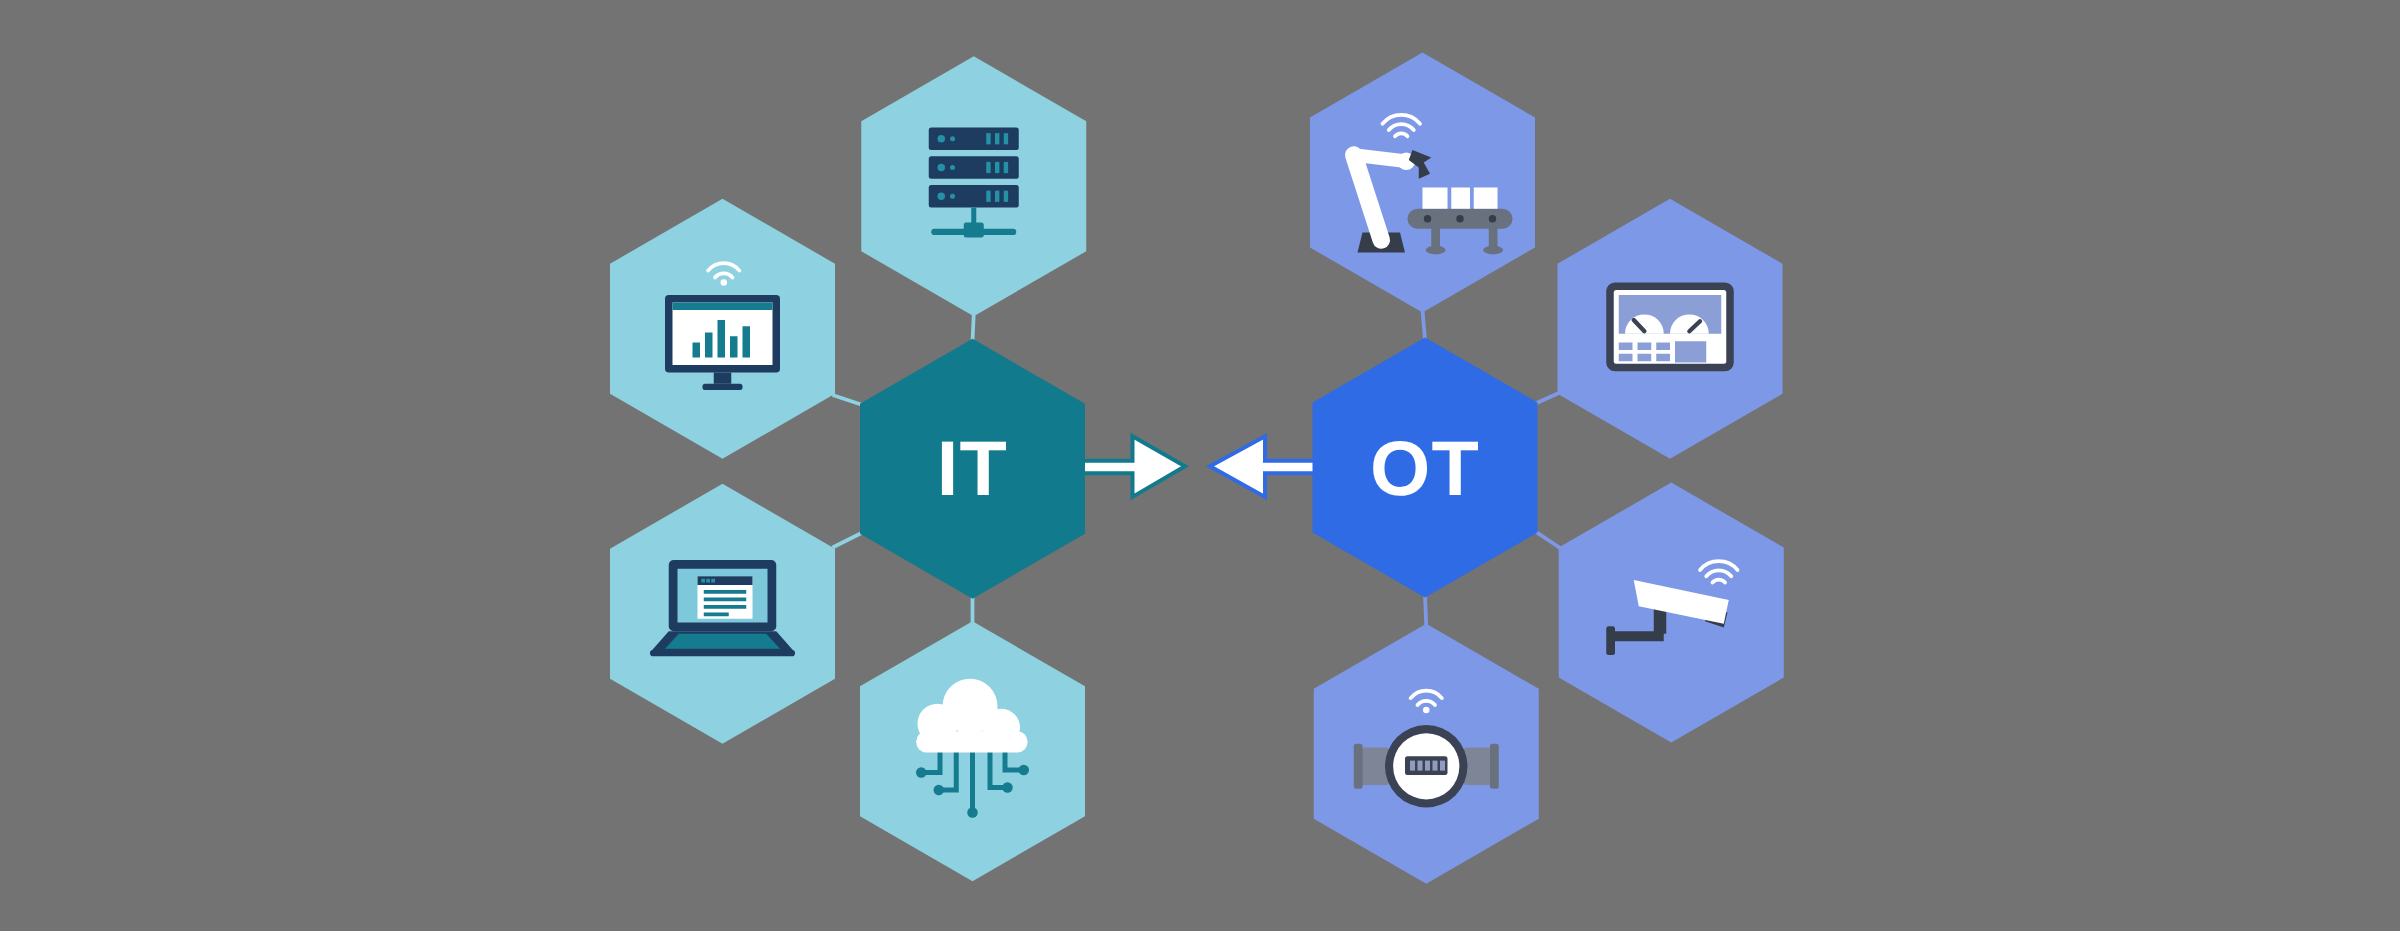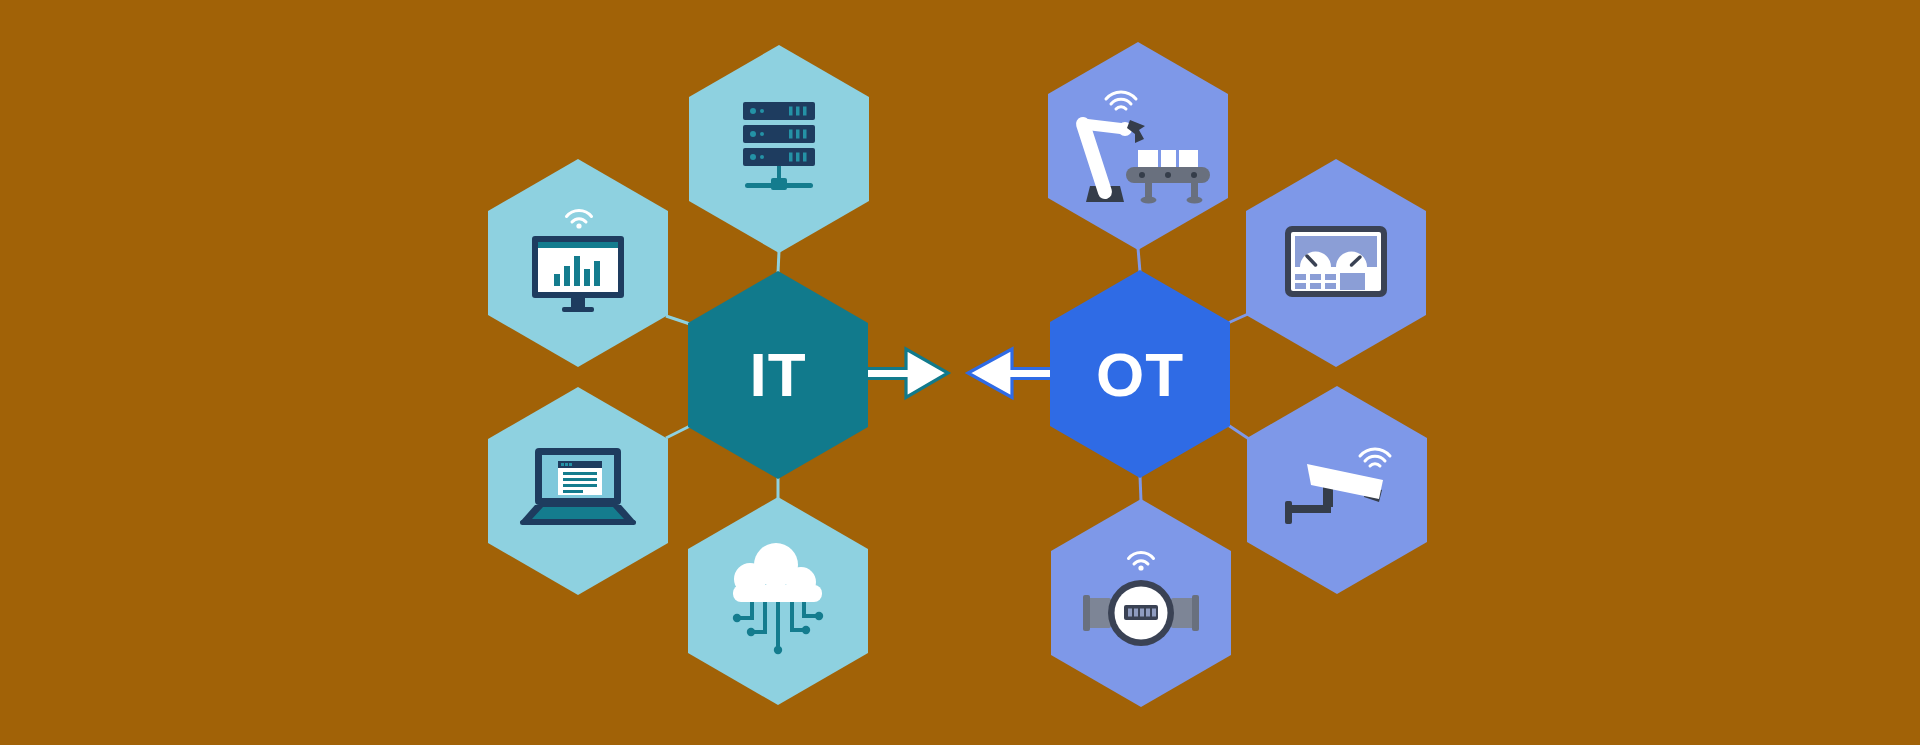--- a/index.html
+++ b/index.html
@@ -1,16 +1,16 @@
 <!DOCTYPE html>
 <html style="--it-hex: #117a8c; --it-satellite: #8ed1e0; --ot-hex: #2f6be5; --ot-satellite: #7e98e8; --arrow-it: #117a8c; --arrow-ot: #2f6be5; --icon-navy: #1e3c5f; --icon-teal: #147c8e; --icon-teal-bright: #2492a6; --icon-cyan: #7ec8db; --icon-slate: #3a4254; --icon-dark: #353d4a; --icon-gray: #69707e; --icon-gray-light: #7d8596; --panel-periwinkle: #8b9ed6; --meter-segment: #8f9cc0; --icon-white: #ffffff;"><head>
 <meta charset="utf-8">
 <style>
   html,body{margin:0;padding:0;background:#fff;}
-  .canvas{width:1920px;height:745px;background:#a16207;overflow:hidden;}
+  .canvas{width:1920px;height:745px;background:#737373;overflow:hidden;}
   svg{display:block;}
   
   .f-it{fill:var(--it-hex,#117a8c)}
   .f-itsat{fill:var(--it-satellite,#8ed1e0)}
   .f-ot{fill:var(--ot-hex,#2f6be5)}
   .f-otsat{fill:var(--ot-satellite,#7e98e8)}
   .f-navy{fill:var(--icon-navy,#1e3c5f)}
   .f-teal{fill:var(--icon-teal,#147c8e)}
   .f-tealb{fill:var(--icon-teal-bright,#2492a6)}
   .f-cyan{fill:var(--icon-cyan,#7ec8db)}

